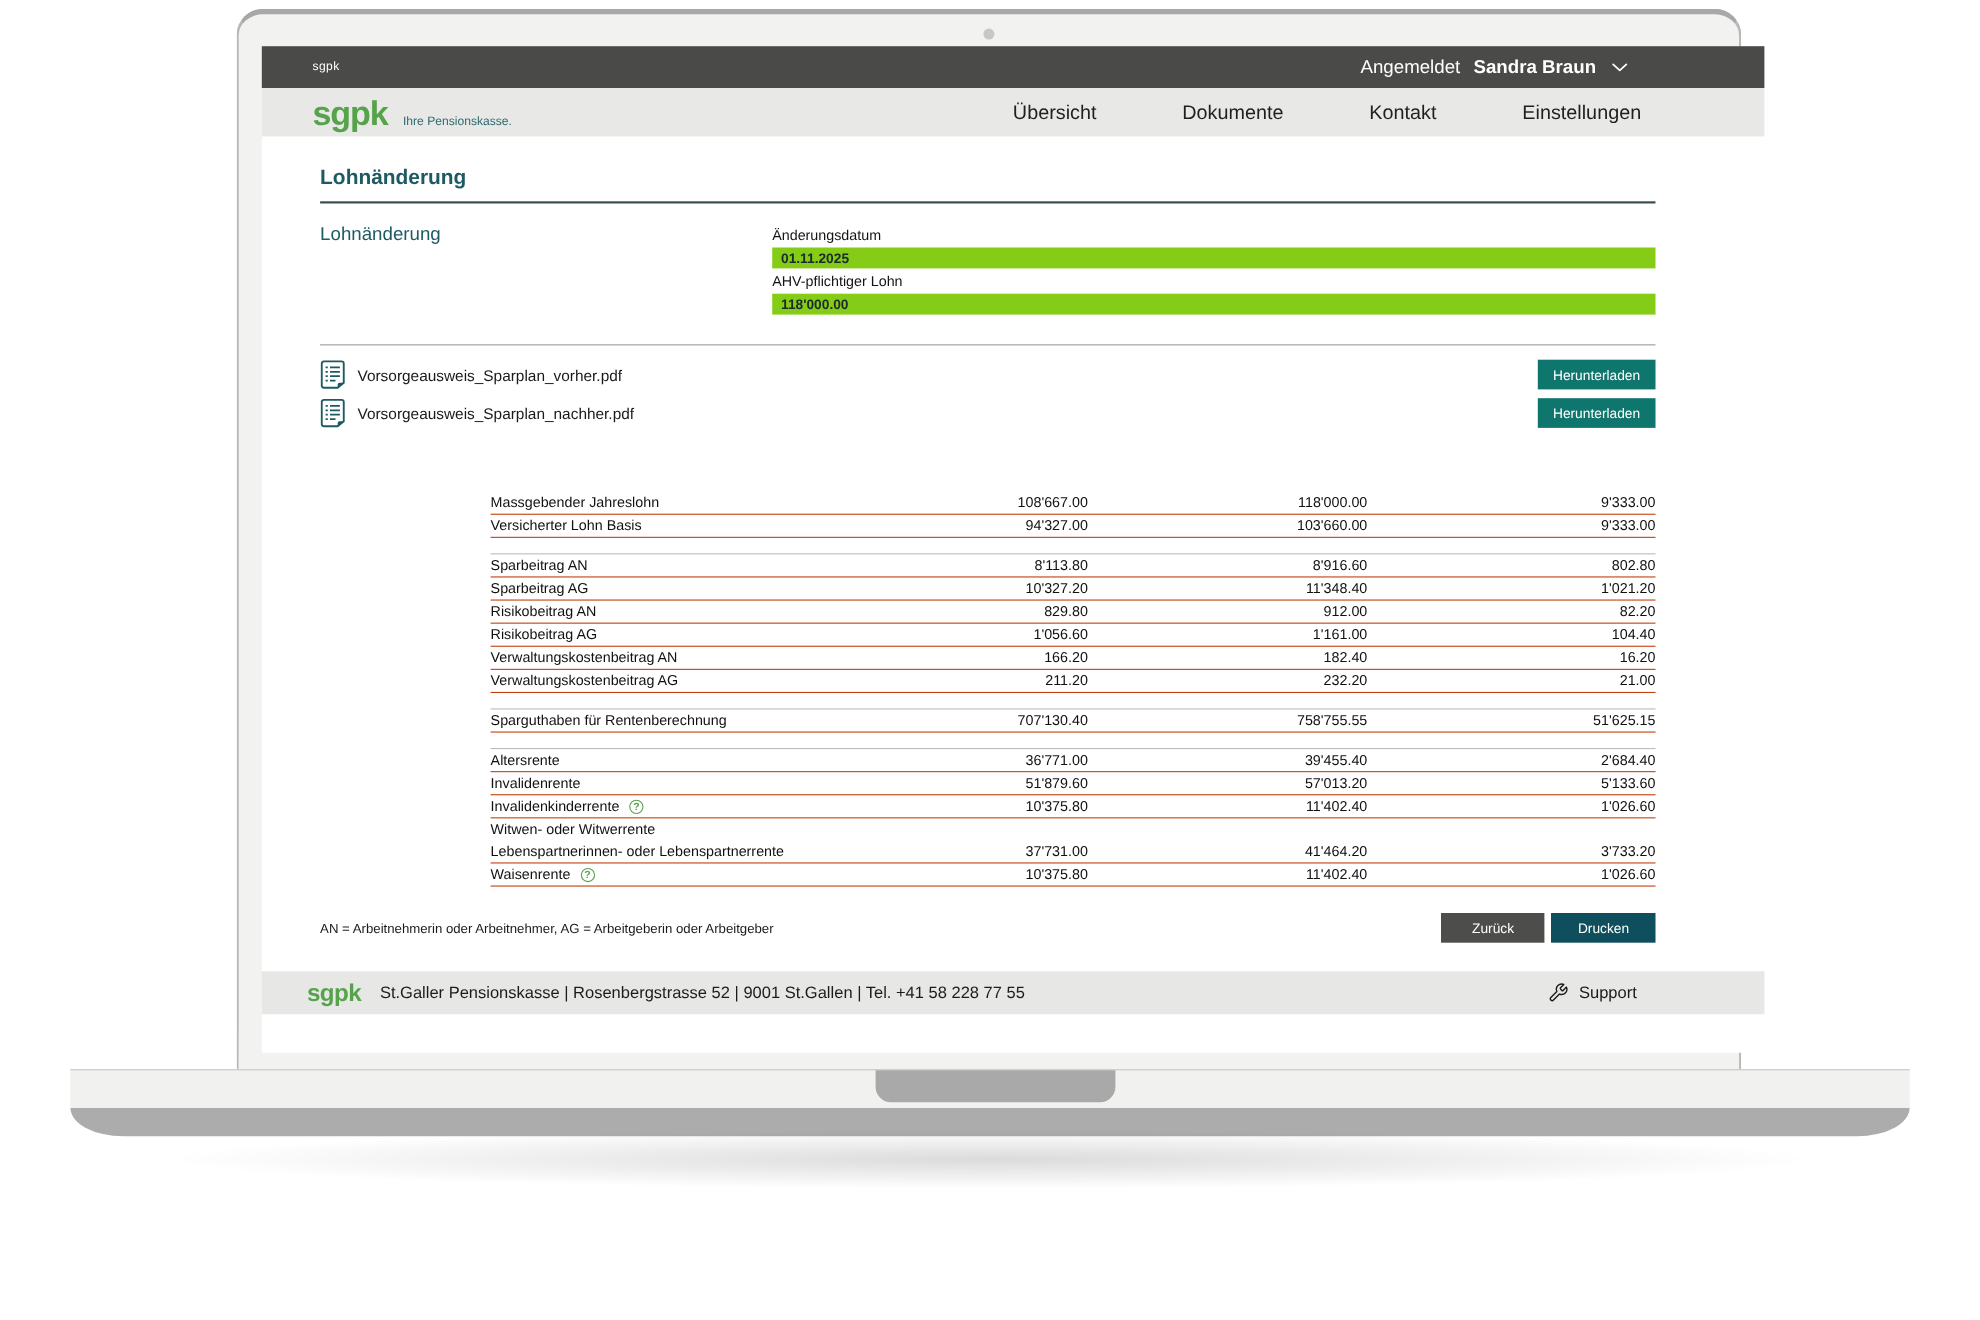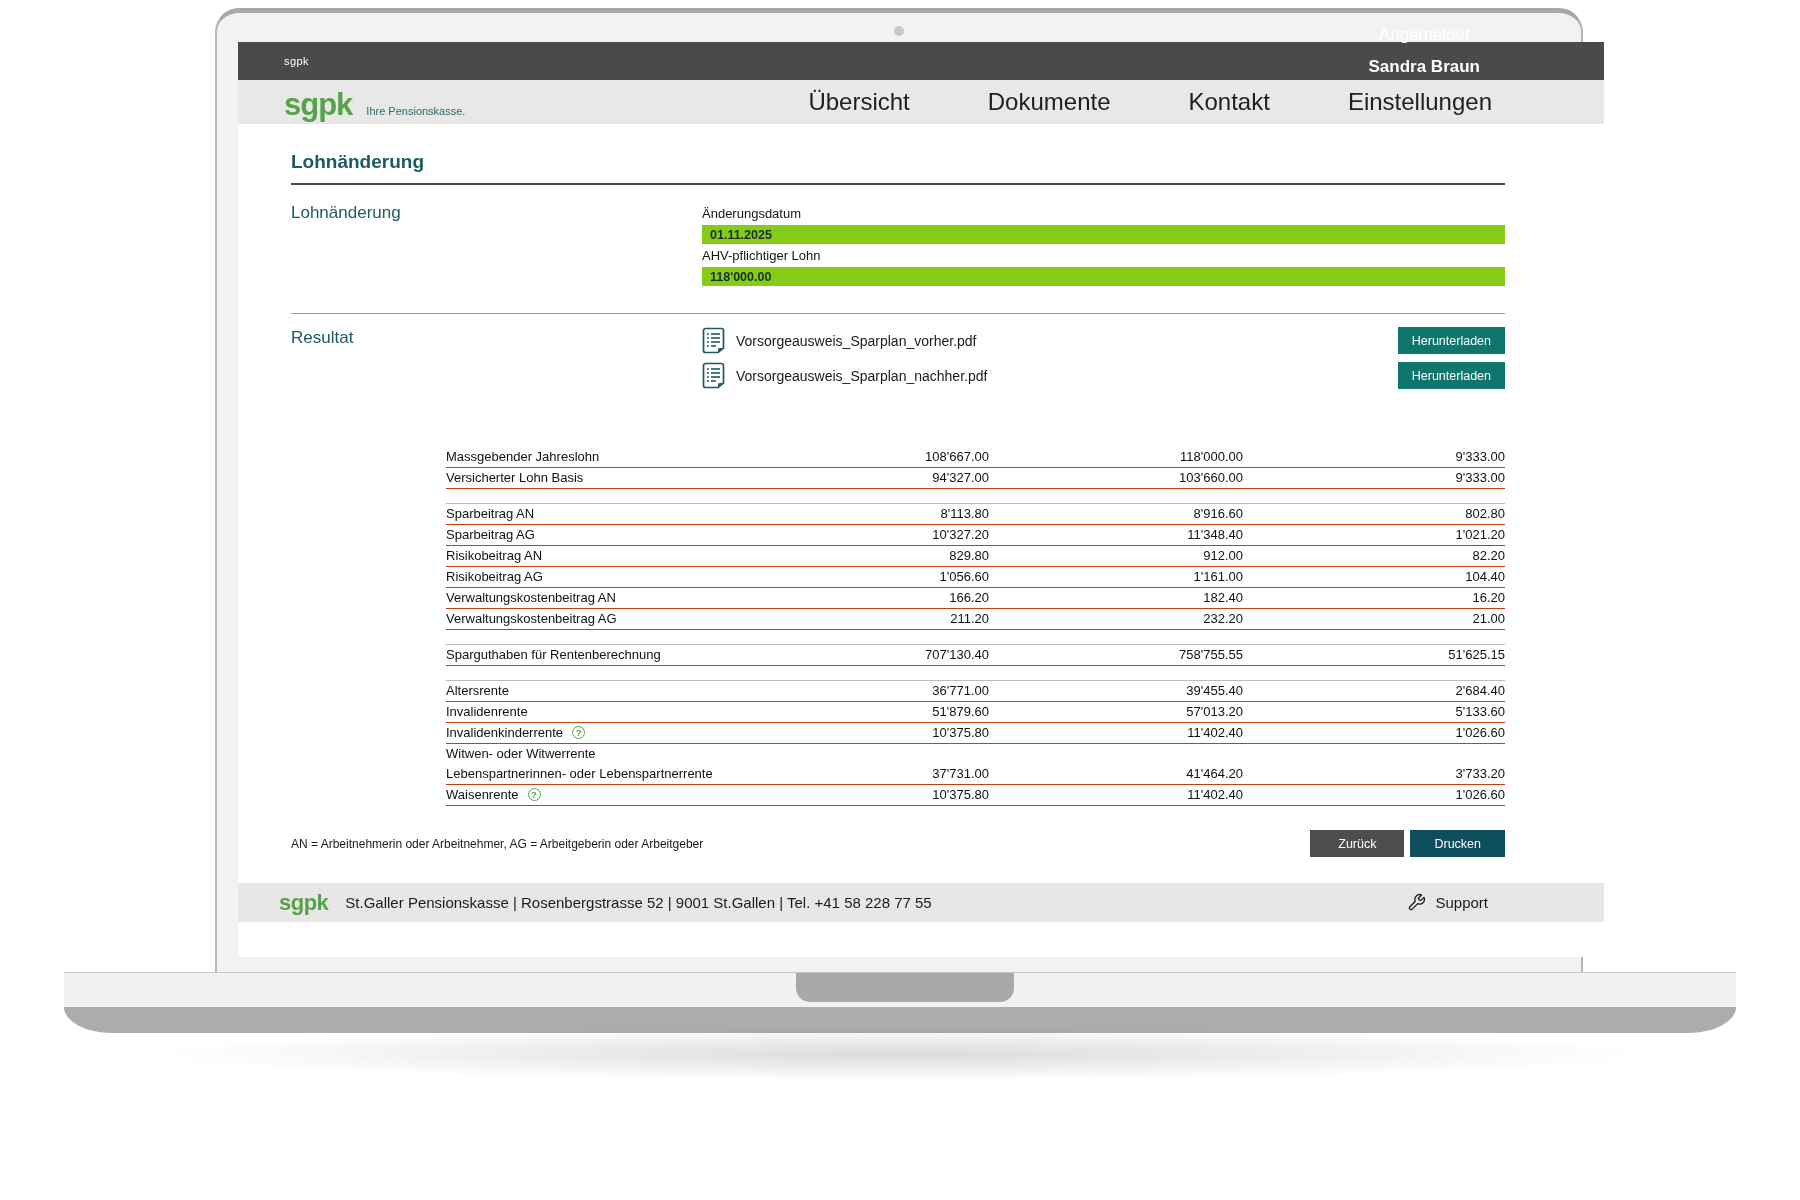--- a/index.html
+++ b/index.html
@@ -39,35 +39,35 @@
     position:absolute; left:238px; top:42px; width:1366px; height:915px;
     background:#ffffff; display:flex; flex-direction:column;
   }
 
   
   .app-topbar {
     height:38px; flex:0 0 38px; background:#4a4a49; color:#ffffff;
     display:flex; align-items:center; padding:0 124px 0 46px;
   }
   .topbar-brand { font-size:11px; letter-spacing:0.4px; }
-  .user-menu { margin-left:auto; display:flex; align-items:center; gap:12px; font-size:17px; cursor:pointer;flex-direction:column; }
+  .user-menu { margin-left:auto; display:flex; align-items:center; gap:12px; font-size:17px; cursor:pointer; }
   .user-menu .logged { font-weight:400; }
   .user-menu .uname { font-weight:700; }
   .user-menu svg { margin-left:2px; display:block; }
 
   
   .app-navbar {
     height:44px; flex:0 0 44px; background:#e8e8e6;
     display:flex; align-items:center; padding:0 112px 0 46px;
   }
   .logo { display:flex; align-items:baseline; cursor:pointer; }
   .logo-word { font-size:31px; font-weight:700; color:#56a34c; letter-spacing:-1px; line-height:1; }
   .logo-tag { font-size:11px; color:#2d6a70; margin-left:14px;margin-top:20px; }
   .nav-items { margin-left:auto; display:flex; gap:78px; }
-  .nav-item { font-size:24px; color:#1f1f1f; font-weight:500; cursor:pointer; }
+  .nav-item { font-size:18px; color:#1f1f1f; font-weight:500; cursor:pointer; }
 
   
   .content {
     height:759px; flex:0 0 759px; padding:26px 99px 26px 53px;
     display:flex; flex-direction:column;
   }
   .page-title { font-size:19px; font-weight:700; color:#1d5a63; margin:0 0 9px; line-height:24px; }
   .title-rule { height:2px; background:#3a4e52; flex:0 0 2px; }
 
   .form-row { display:flex; margin-top:17px; }
@@ -165,23 +165,20 @@
         <div class="field-label">Änderungsdatum</div>
         <input class="field-input" type="text" value="01.11.2025" style="">
         <div class="field-label">AHV-pflichtiger Lohn</div>
         <input class="field-input" type="text" value="118'000.00" style="">
       </div>
     </div>
 
     <div class="divider"></div>
 
     <div class="result-row">
-      <div class="left-col">
-        <div class="section-label">Resultat</div>
-      </div>
       <div class="right-col">
         <div class="file-row">
           <svg class="file-icon" width="23" height="27" viewBox="0 0 23 27">
             <path d="M3.5 1.5 h16 a2 2 0 0 1 2 2 v17.5 l-5.5 4.5 H3.5 a2 2 0 0 1 -2 -2 v-20 a2 2 0 0 1 2 -2 z" fill="none" stroke="#1d5a63" stroke-width="1.7"></path>
             <path d="M21.5 21 l-5.5 4.5 v-3 a1.5 1.5 0 0 1 1.5 -1.5 z" fill="#1d5a63"></path>
             <g stroke="#1d5a63" stroke-width="1.6">
               <line x1="5" y1="7" x2="7" y2="7"></line>
                 <line x1="9" y1="7" x2="18" y2="7"></line>
               <line x1="5" y1="11" x2="7" y2="11"></line>
                 <line x1="9" y1="11" x2="18" y2="11"></line>

